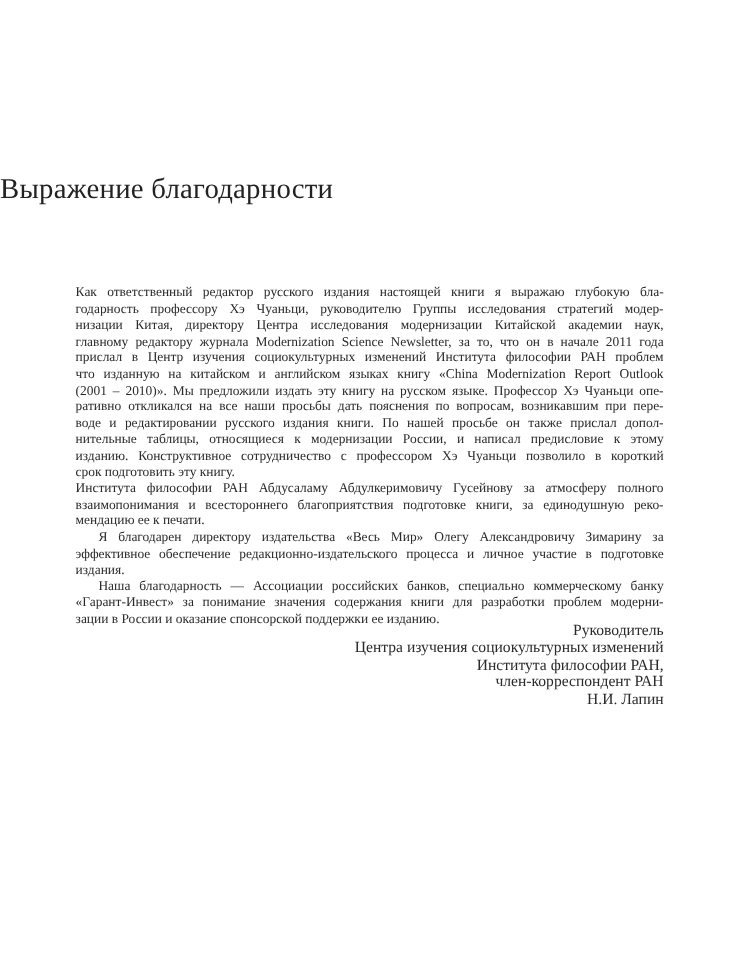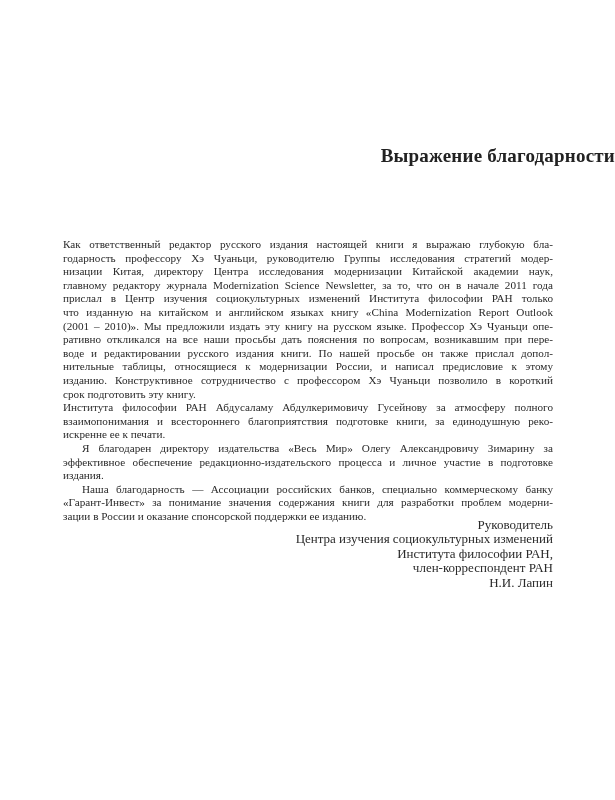--- a/index.html
+++ b/index.html
@@ -1,20 +1,20 @@
 <!DOCTYPE html>
 <html><head>
 <meta charset="utf-8">
 <style>
   html, body { margin: 0; padding: 0; background: #ffffff; }
   body { width: 615px; height: 800px; position: relative; overflow: hidden;
          font-family: "DejaVu Serif", "Liberation Serif", serif; color: #2a2a2a; }
   .page { position: absolute; left: 0; top: 0; width: 615px; height: 800px; background: #fff; }
-  .title { position: absolute; left: 0; width: 615px; top: 145px; text-align: right;
-           font-family: "Liberation Serif", serif; font-weight: bold; font-size: 19px; color: #222; letter-spacing: 0.2px; }
+  .title { position: absolute; left: 0; width: 615px; top: 145px; text-align: left;
+           font-family: "Liberation Serif", serif; font-weight: normal; font-size: 24px; color: #222; letter-spacing: 0.2px; }
   .body { position: absolute; left: 63px; width: 490px; top: 210px; margin-top: 28px; }
   .line { display: block; font-family: "Liberation Serif", serif; font-size: 11.2px; line-height: 13.6px;
           height: 13.6px; white-space: nowrap; text-align: justify; text-align-last: justify; }
   .line.last { text-align-last: left; }
   .line.indent { padding-left: 19px; }
   .sig { position: absolute; right: 62px; top: 518px; text-align: right; }
   .sig .sline { display: block; font-family: "Liberation Serif", serif; font-size: 13px; line-height: 14.4px; white-space: nowrap; }
   .sig .italic { }
 </style>
 </head>
@@ -23,34 +23,34 @@
 <div class="page">
   <div class="title">Выражение благодарности</div>
 
   <div class="body">
 
     <div>
       <span class="line">Как ответственный редактор русского издания настоящей книги я выражаю глубокую бла-</span>
       <span class="line">годарность профессору Хэ Чуаньци, руководителю Группы исследования стратегий модер-</span>
       <span class="line">низации Китая, директору Центра исследования модернизации Китайской академии наук,</span>
       <span class="line">главному редактору журнала Modernization Science Newsletter, за то, что он в начале 2011 года</span>
-      <span class="line">прислал в Центр изучения социокультурных изменений Института философии РАН только</span>
+      <span class="line">прислал в Центр изучения социокультурных изменений Института философии РАН проблем</span>
       <span class="line">что изданную на китайском и английском языках книгу «China Modernization Report Outlook</span>
       <span class="line">(2001 – 2010)». Мы предложили издать эту книгу на русском языке. Профессор Хэ Чуаньци опе-</span>
       <span class="line">ративно откликался на все наши просьбы дать пояснения по вопросам, возникавшим при пере-</span>
       <span class="line">воде и редактировании русского издания книги. По нашей просьбе он также прислал допол-</span>
       <span class="line">нительные таблицы, относящиеся к модернизации России, и написал предисловие к этому</span>
       <span class="line">изданию. Конструктивное сотрудничество с профессором Хэ Чуаньци позволило в короткий</span>
       <span class="line last">срок подготовить эту книгу.</span>
     </div>
 
     <div>
       <span class="line">Института философии РАН Абдусаламу Абдулкеримовичу Гусейнову за атмосферу полного</span>
       <span class="line">взаимопонимания и всестороннего благоприятствия подготовке книги, за единодушную реко-</span>
-      <span class="line last">искренне ее к печати.</span>
+      <span class="line last">мендацию ее к печати.</span>
     </div>
 
     <div>
       <span class="line indent">Я благодарен директору издательства «Весь Мир» Олегу Александровичу Зимарину за</span>
       <span class="line">эффективное обеспечение редакционно-издательского процесса и личное участие в подготовке</span>
       <span class="line last">издания.</span>
     </div>
 
     <div>
       <span class="line indent">Наша благодарность — Ассоциации российских банков, специально коммерческому банку</span>

